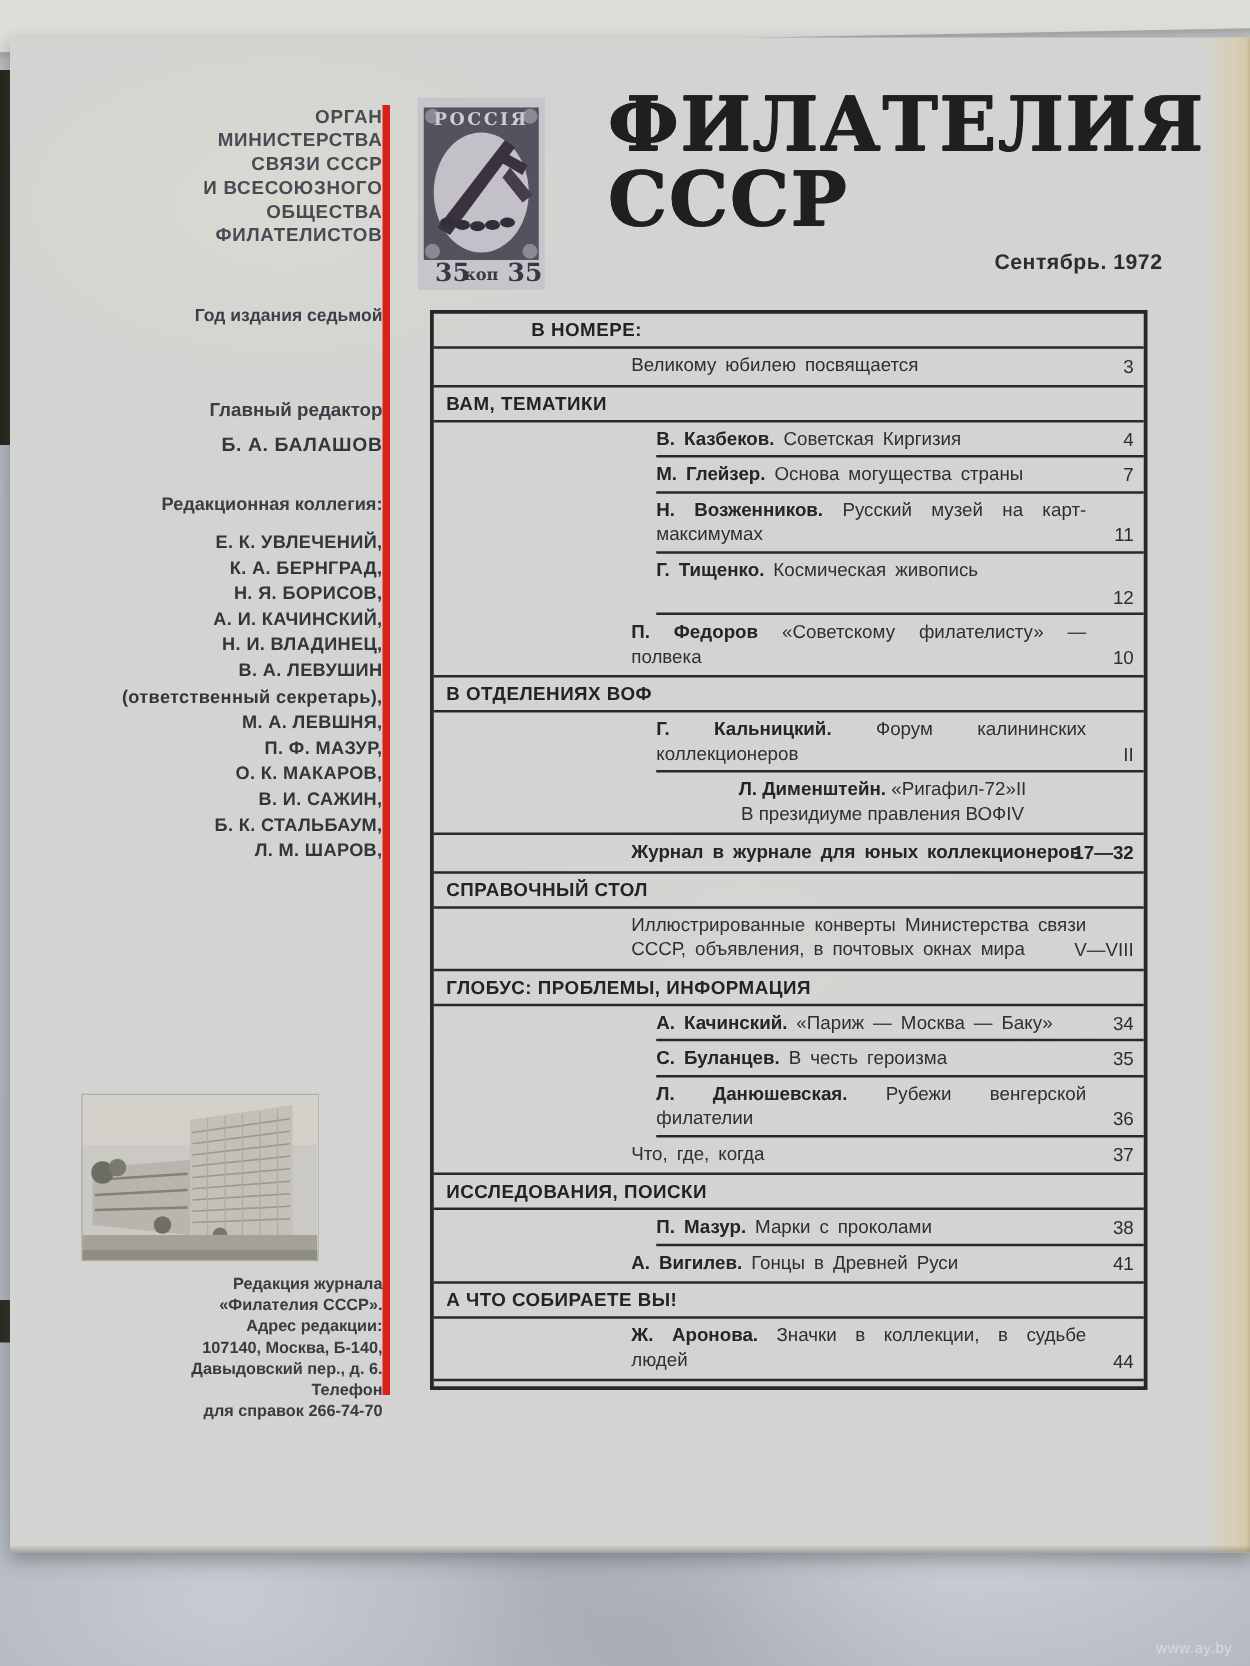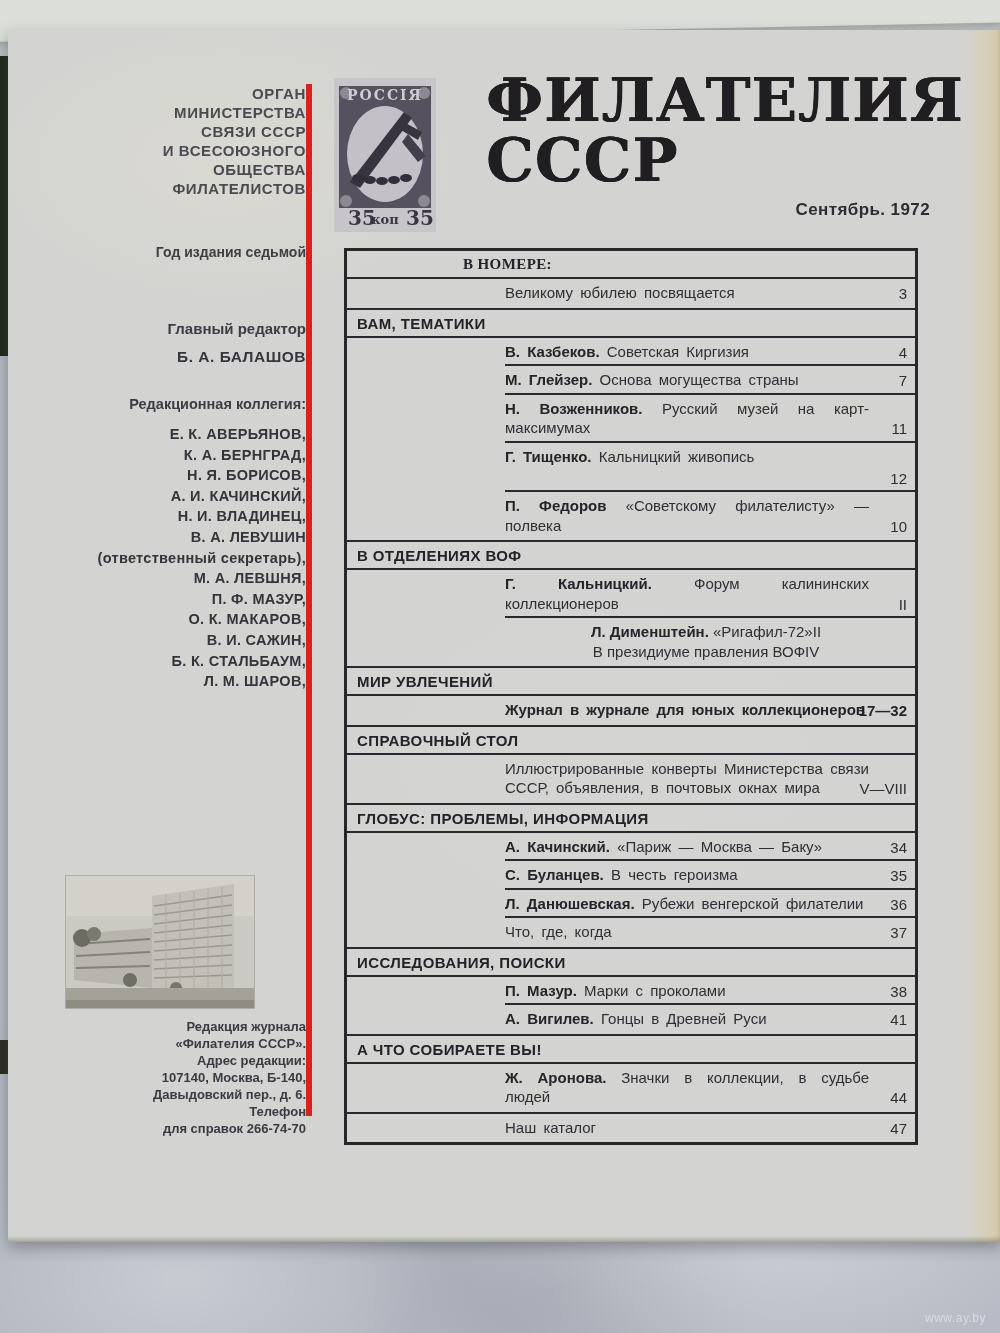--- a/index.html
+++ b/index.html
@@ -77,27 +77,27 @@
 
   
   .toc{
     position:absolute;left:336px;top:218px;width:574px;min-height:864px;
     border:3px solid #26262b;box-sizing:border-box;
     color:#2c2c32;font-size:15px;
   }
   .trow{position:relative;box-sizing:border-box;}
   .trow .lbl{font-weight:bold;letter-spacing:.4px;color:#222228;}
   .thead{padding:5px 8px 4px 10px;border-bottom:2.5px solid #28282d;}
-  .thead.indent{padding-left:116px;font-family:Liberation Serif, serif;}
+  .thead.indent{padding-left:78px;}
   .tentry{
     padding:4px 46px 5px 158px;line-height:19.5px;
     text-align:justify;word-spacing:3px;color:#2e2e35;
   }
   .tentry.r-full{border-bottom:2px solid #28282d;}
-  .tentry.r-indent{border-bottom:none;}
+  .tentry.r-indent{border-bottom:none;margin-left:20px;}
   .tentry.r-indent .uline{
     position:absolute;left:158px;right:0;bottom:0;height:2px;background:#28282d;
   }
   .tentry.gap{padding-bottom:26px;}
   .tentry .au{font-weight:bold;color:#242429;}
   .tentry .pg{position:absolute;right:8px;bottom:4px;word-spacing:0;}
   .tentry.boldrow,.tentry.boldrow .pg{font-weight:bold;color:#242429;}
   .t2line{display:flex;justify-content:center;line-height:19.5px;}
   .tentry2{padding:4px 8px 5px 158px;border-bottom:2px solid #28282d;color:#2e2e35;}
   .tentry2 .au{font-weight:bold;color:#242429;}
@@ -123,21 +123,21 @@
         <div>СВЯЗИ СССР</div>
         <div>И ВСЕСОЮЗНОГО</div>
         <div>ОБЩЕСТВА</div>
         <div>ФИЛАТЕЛИСТОВ</div>
       </div>
     <div class="blk year">Год издания седьмой</div>
     <div class="blk ed-label">Главный редактор</div>
     <div class="blk ed-name">Б. А. БАЛАШОВ</div>
     <div class="blk board-label">Редакционная коллегия:</div>
     <div class="blk board" id="board-block">
-        <div>Е. К. АВЕРЬЯНОВ,</div>
+        <div>Е. К. УВЛЕЧЕНИЙ,</div>
         <div>К. А. БЕРНГРАД,</div>
         <div>Н. Я. БОРИСОВ,</div>
         <div>А. И. КАЧИНСКИЙ,</div>
         <div>Н. И. ВЛАДИНЕЦ,</div>
         <div>В. А. ЛЕВУШИН</div>
         <div>(ответственный секретарь),</div>
         <div>М. А. ЛЕВШНЯ,</div>
         <div>П. Ф. МАЗУР,</div>
         <div>О. К. МАКАРОВ,</div>
         <div>В. И. САЖИН,</div>
@@ -227,48 +227,46 @@
   </div>
   <div class="issue-date">Сентябрь. 1972</div>
 
   <div class="toc" id="toc-box">
       <div class="trow thead indent"><span class="lbl">В НОМЕРЕ:</span></div>
       <div class="trow tentry r-full"><span class="ti">Великому юбилею посвящается</span><span class="pg">3</span></div>
       <div class="trow thead"><span class="lbl">ВАМ, ТЕМАТИКИ</span></div>
       <div class="trow tentry r-indent"><span class="au">В. Казбеков. </span><span class="ti">Советская Киргизия</span><span class="pg">4</span><span class="uline"></span></div>
       <div class="trow tentry r-indent"><span class="au">М. Глейзер. </span><span class="ti">Основа могущества страны</span><span class="pg">7</span><span class="uline"></span></div>
       <div class="trow tentry r-indent"><span class="au">Н. Возженников. </span><span class="ti">Русский музей на карт-максимумах</span><span class="pg">11</span><span class="uline"></span></div>
-      <div class="trow tentry r-indent gap"><span class="au">Г. Тищенко. </span><span class="ti">Кальницкий живопись</span><span class="pg">12</span><span class="uline"></span></div>
+      <div class="trow tentry r-indent gap"><span class="au">Г. Тищенко. </span><span class="ti">Космическая живопись</span><span class="pg">12</span><span class="uline"></span></div>
       <div class="trow tentry r-full"><span class="au">П. Федоров </span><span class="ti">«Советскому филателисту» — полвека</span><span class="pg">10</span></div>
       <div class="trow thead"><span class="lbl">В ОТДЕЛЕНИЯХ ВОФ</span></div>
       <div class="trow tentry r-indent"><span class="au">Г. Кальницкий. </span><span class="ti">Форум калининских коллекционеров</span><span class="pg">II</span><span class="uline"></span></div>
       <div class="trow tentry2">
         <div class="t2line">
           <span><span class="au">Л. Дименштейн.</span> <span class="ti">«Ригафил-72»</span></span>
           <span>II</span>
         </div>
         <div class="t2line">
           <span>В президиуме правления ВОФ</span>
           <span>IV</span>
         </div>
       </div>
-      <div class="trow thead"><span class="lbl">МИР УВЛЕЧЕНИЙ</span></div>
       <div class="trow tentry r-full boldrow"><span class="ti">Журнал в журнале для юных коллекционеров</span><span class="pg">17—32</span></div>
       <div class="trow thead"><span class="lbl">СПРАВОЧНЫЙ СТОЛ</span></div>
       <div class="trow tentry r-full"><span class="ti">Иллюстрированные конверты Министерства связи СССР, объявления, в почтовых окнах мира</span><span class="pg">V—VIII</span></div>
       <div class="trow thead"><span class="lbl">ГЛОБУС: ПРОБЛЕМЫ, ИНФОРМАЦИЯ</span></div>
       <div class="trow tentry r-indent"><span class="au">А. Качинский. </span><span class="ti">«Париж — Москва — Баку»</span><span class="pg">34</span><span class="uline"></span></div>
       <div class="trow tentry r-indent"><span class="au">С. Буланцев. </span><span class="ti">В честь героизма</span><span class="pg">35</span><span class="uline"></span></div>
       <div class="trow tentry r-indent"><span class="au">Л. Данюшевская. </span><span class="ti">Рубежи венгерской филателии</span><span class="pg">36</span><span class="uline"></span></div>
       <div class="trow tentry r-full"><span class="ti">Что, где, когда</span><span class="pg">37</span></div>
       <div class="trow thead"><span class="lbl">ИССЛЕДОВАНИЯ, ПОИСКИ</span></div>
       <div class="trow tentry r-indent"><span class="au">П. Мазур. </span><span class="ti">Марки с проколами</span><span class="pg">38</span><span class="uline"></span></div>
       <div class="trow tentry r-full"><span class="au">А. Вигилев. </span><span class="ti">Гонцы в Древней Руси</span><span class="pg">41</span></div>
       <div class="trow thead"><span class="lbl">А ЧТО СОБИРАЕТЕ ВЫ!</span></div>
       <div class="trow tentry r-full"><span class="au">Ж. Аронова. </span><span class="ti">Значки в коллекции, в судьбе людей</span><span class="pg">44</span></div>
-      <div class="trow tentry"><span class="ti">Наш каталог</span><span class="pg">47</span></div>
     </div>
 
   <div class="page-right-edge"></div>
   <div class="page-bottom-edge"></div>
 </div>
 
 <div class="watermark">www.ay.by</div>
 
 </body></html>

